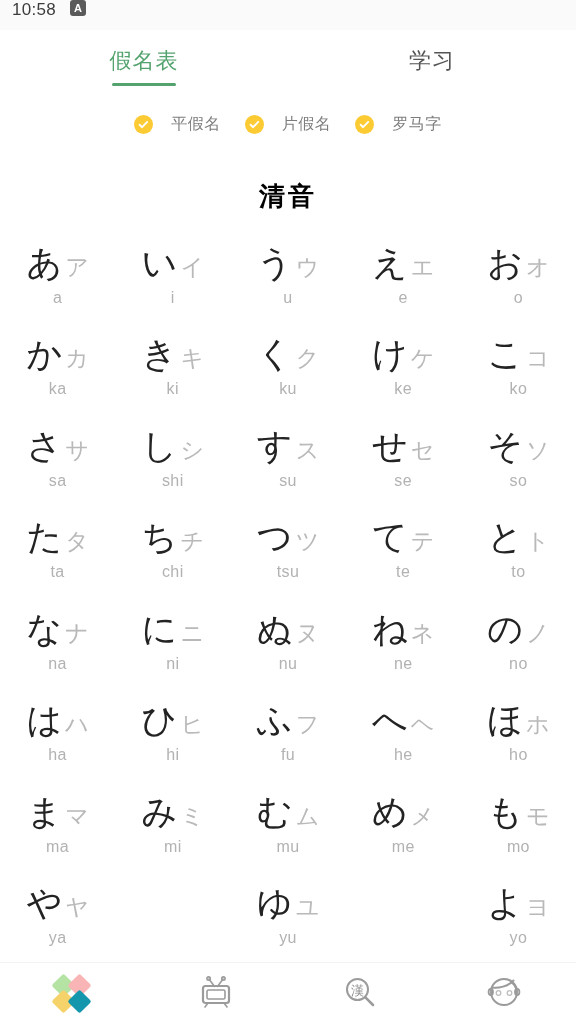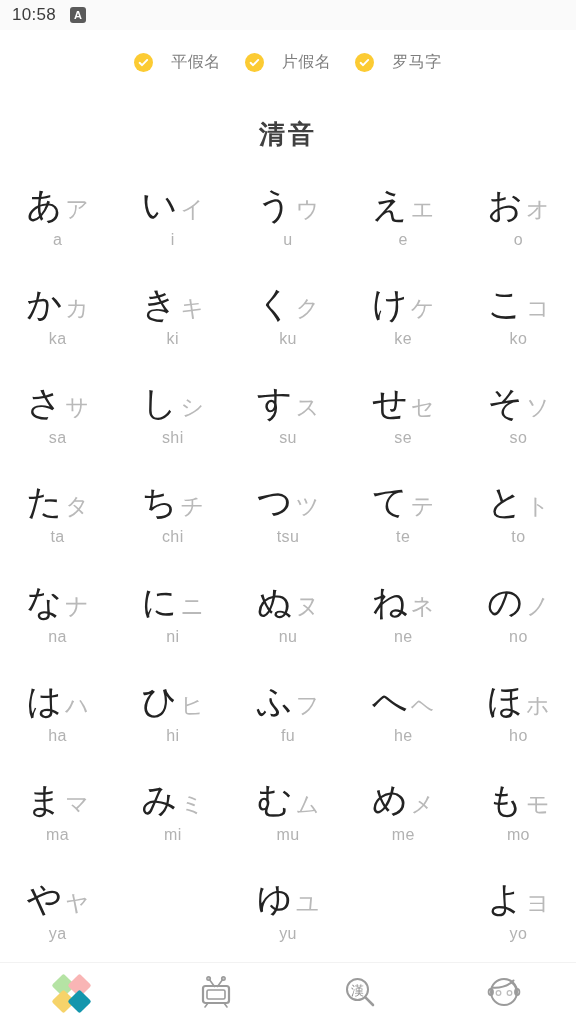--- a/index.html
+++ b/index.html
@@ -16,21 +16,21 @@
     background: #ffffff;
     display: flex;
     flex-direction: column;
   }
 
   
   .statusbar {
     height: 30px;
     background: #fafafa;
     display: flex;
-    align-items: center;
+    align-items: flex-start;
     padding: 0 12px;
     flex: 0 0 auto;
   }
   .status-time {
     font-size: 17px;
     color: #3c3c3c;
     letter-spacing: 0.3px;
     font-family: "Liberation Sans", sans-serif;
   }
   .ime-badge {
@@ -115,21 +115,21 @@
     font-size: 16px;
     color: #7d7d7d;
     letter-spacing: 0.5px;
   }
 
   
   .section-title {
     text-align: center;
     font-size: 26px;
     font-weight: bold;
-    color: #404040;
+    color: #000000;
     letter-spacing: 3px;
     padding: 38px 0 10px 0;
     flex: 0 0 auto;
   }
 
   
   .grid {
     flex: 1 1 auto;
     display: grid;
     grid-template-columns: repeat(5, 1fr);
@@ -210,20 +210,30 @@
 </head>
 <body>
 
 <div class="phone">
 
   <div class="statusbar">
     <span class="status-time">10:58</span>
     <span class="ime-badge">A</span>
   </div>
 
+  <div class="tabbar">
+    <div class="tab active">
+      <span class="tab-label">假名表</span>
+      <span class="underline"></span>
+    </div>
+    <div class="tab">
+      <span class="tab-label">学习</span>
+      <span class="underline"></span>
+    </div>
+  </div>
 
   <div class="filters">
     <div class="filter">
       <span class="check">
         <svg width="13" height="13" viewBox="0 0 13 13">
             <path d="M2.6 6.8 L5.1 9.2 L10.2 3.9" fill="none" stroke="#ffffff" stroke-width="1.9" stroke-linecap="round" stroke-linejoin="round"></path>
           </svg>
       </span>
       <span class="filter-label">平假名</span>
     </div>

